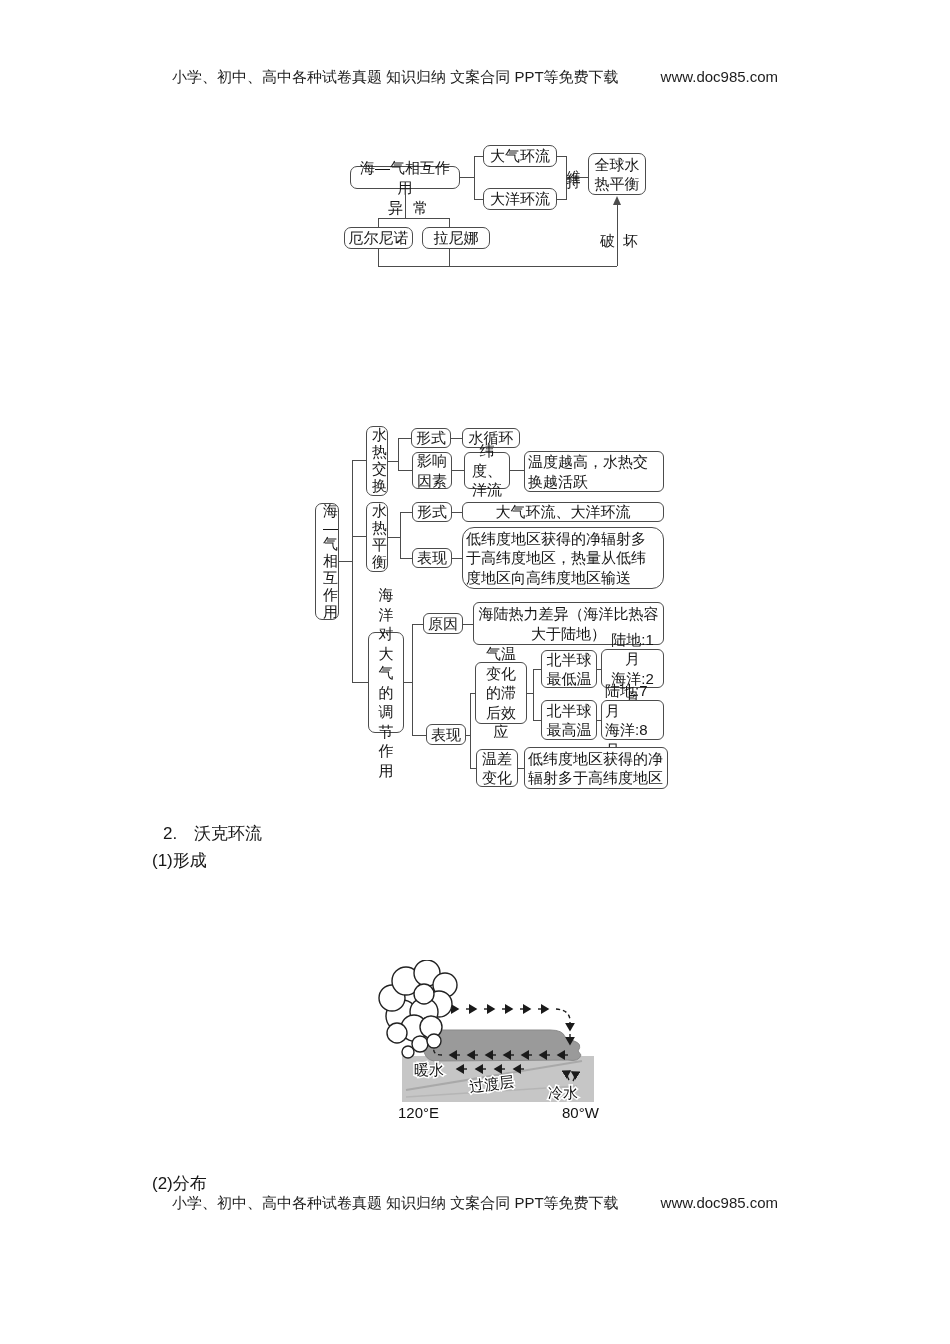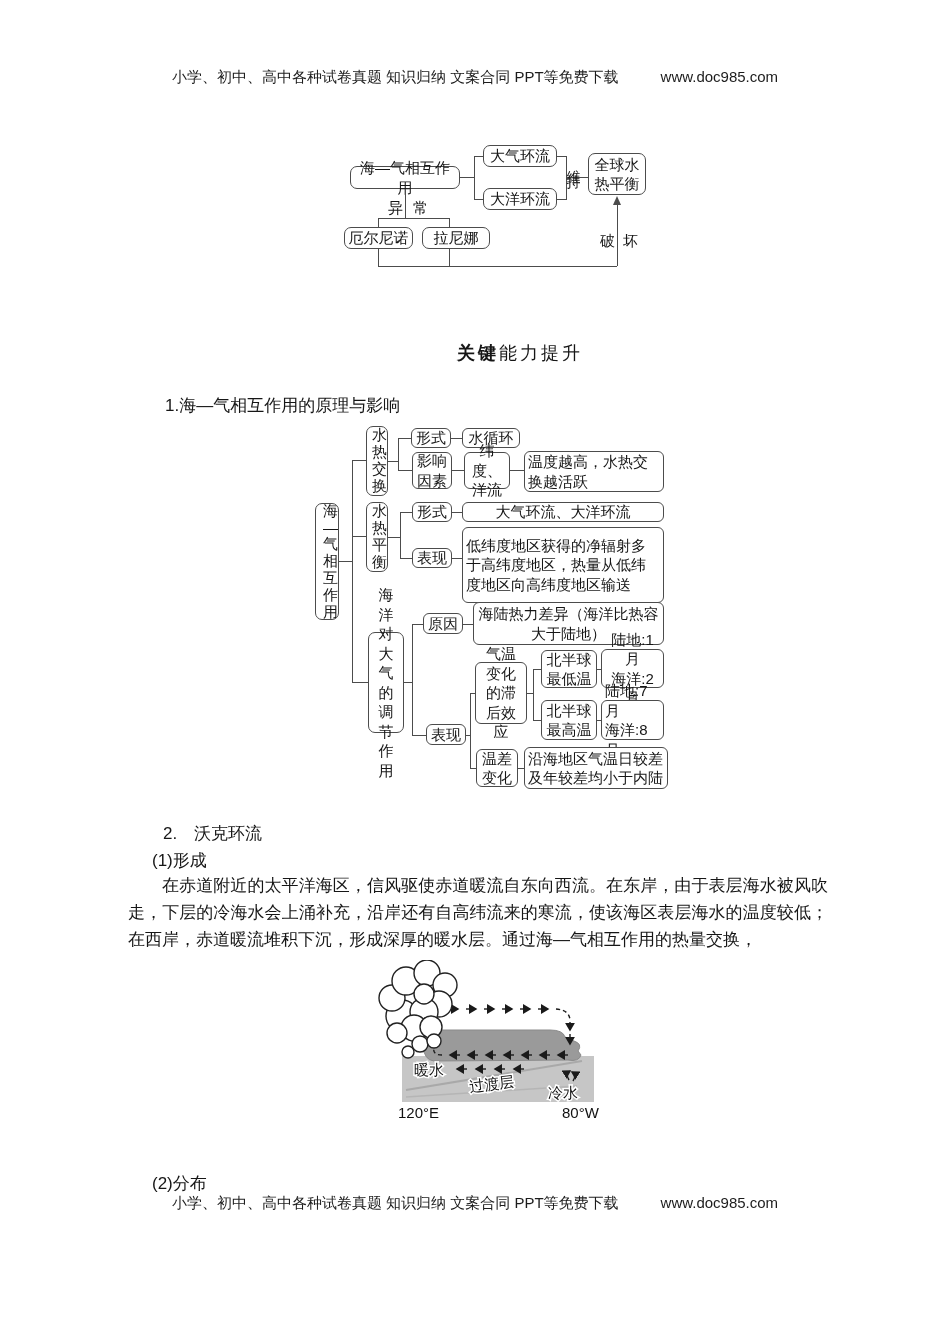--- a/index.html
+++ b/index.html
@@ -71,24 +71,20 @@
     <div class="box" style="left:422px;top:227px;width:68px;height:22px">拉尼娜</div>
 
     <i class="vl" style="left:378px;top:249px;height:17px"></i>
     <i class="vl" style="left:449px;top:249px;height:17px"></i>
     <i class="hl" style="left:378px;top:266px;width:239px"></i>
     <i class="vl" style="left:617px;top:198px;height:68px"></i>
     <i class="arrow-up" style="left:613px;top:196px"></i>
     <span class="lbl" style="left:600px;top:232px;letter-spacing:8px">破坏</span>
   </div>
 
-  <div class="abs" style="left:90px;top:341px;width:860px;text-align:center;font-size:18px;letter-spacing:3px">
-    <span class="b">关键</span><span>能力提升</span>
-  </div>
-  <div class="abs" style="left:165px;top:394px;font-size:17px">1.海—气相互作用的原理与影响</div>
 
   <div>
 
     <div class="box tight" style="left:315px;top:503px;width:24px;height:117px">海—气相互作用</div>
     <i class="hl" style="left:339px;top:561px;width:13px"></i>
     <i class="vl" style="left:352px;top:460px;height:222px"></i>
     <i class="hl" style="left:352px;top:460px;width:14px"></i>
     <i class="hl" style="left:352px;top:536px;width:14px"></i>
     <i class="hl" style="left:352px;top:682px;width:16px"></i>
 
@@ -109,21 +105,21 @@
     <div class="box tight" style="left:366px;top:502px;width:22px;height:70px">水热平衡</div>
     <i class="hl" style="left:388px;top:537px;width:12px"></i>
     <i class="vl" style="left:400px;top:512px;height:46px"></i>
     <i class="hl" style="left:400px;top:512px;width:12px"></i>
     <i class="hl" style="left:400px;top:558px;width:12px"></i>
     <div class="box" style="left:412px;top:502px;width:40px;height:20px;border-radius:6px">形式</div>
     <i class="hl" style="left:452px;top:512px;width:10px"></i>
     <div class="box" style="left:462px;top:502px;width:202px;height:20px;border-radius:6px">大气环流、大洋环流</div>
     <div class="box" style="left:412px;top:548px;width:40px;height:20px;border-radius:6px">表现</div>
     <i class="hl" style="left:452px;top:558px;width:10px"></i>
-    <div class="box" style="left:462px;top:527px;width:202px;height:76px;border-radius:6px;text-align:left;justify-content:flex-start">低纬度地区获得的净辐射多于高纬度地区，热量从低纬度地区向高纬度地区输送</div>
+    <div class="box" style="left:462px;top:527px;width:202px;height:62px;border-radius:12px;text-align:left;justify-content:flex-start">低纬度地区获得的净辐射多于高纬度地区，热量从低纬度地区向高纬度地区输送</div>
 
     <div class="box" style="left:368px;top:632px;width:36px;height:101px;line-height:1.3">海洋对大气的调节作用</div>
     <i class="hl" style="left:404px;top:682px;width:8px"></i>
     <i class="vl" style="left:412px;top:624px;height:111px"></i>
     <i class="hl" style="left:412px;top:624px;width:11px"></i>
     <i class="hl" style="left:412px;top:735px;width:14px"></i>
     <div class="box" style="left:423px;top:613px;width:40px;height:21px;border-radius:6px">原因</div>
     <i class="hl" style="left:463px;top:624px;width:10px"></i>
     <div class="box" style="left:473px;top:602px;width:191px;height:43px;border-radius:6px;text-align:center;justify-content:flex-start">海陆热力差异（海洋比热容大于陆地）</div>
 
@@ -144,29 +140,28 @@
     <div class="box" style="left:601px;top:649px;width:63px;height:39px;border-radius:6px;text-align:center;justify-content:flex-start">陆地:1月
 海洋:2月</div>
 
     <div class="box" style="left:541px;top:700px;width:56px;height:40px;border-radius:6px">北半球最高温</div>
     <i class="hl" style="left:597px;top:720px;width:4px"></i>
     <div class="box" style="left:601px;top:700px;width:63px;height:40px;border-radius:6px;text-align:left;justify-content:flex-start">陆地:7月
 海洋:8月</div>
 
     <div class="box" style="left:476px;top:749px;width:42px;height:38px;border-radius:6px">温差变化</div>
     <i class="hl" style="left:518px;top:768px;width:6px"></i>
-    <div class="box" style="left:524px;top:747px;width:144px;height:42px;border-radius:6px;text-align:left;justify-content:flex-start">沿海地区气温日较差及年较差均小于内陆</div>
+    <div class="box" style="left:524px;top:747px;width:144px;height:42px;border-radius:6px;text-align:left;justify-content:flex-start">低纬度地区获得的净辐射多于高纬度地区</div>
   </div>
 
   <div class="bodytext" style="left:163px;top:820px">
     <span>2.</span>
     <span style="margin-left:12px">沃克环流</span>
   </div>
   <div class="bodytext" style="left:152px;top:847px">(1)形成</div>
-  <div class="bodytext para" style="left:128px;top:872px;width:700px">在赤道附近的太平洋海区，信风驱使赤道暖流自东向西流。在东岸，由于表层海水被风吹走，下层的冷海水会上涌补充，沿岸还有自高纬流来的寒流，使该海区表层海水的温度较低；在西岸，赤道暖流堆积下沉，形成深厚的暖水层。通过海—气相互作用的热量交换，</div>
 
   <svg class="abs" style="left:372px;top:960px" width="235" height="165" viewBox="0 0 235 165">
     <defs>
       <marker id="aR" markerWidth="7" markerHeight="7" refX="5" refY="3.5" orient="auto">
         <path d="M0,0 L6,3.5 L0,7 Z" fill="#1a1a1a"></path>
       </marker>
     </defs>
 
     <rect x="30" y="96" width="192" height="46" fill="#c6c6c6"></rect>
     <path d="M34,130 L210,101" stroke="#a9a9a9" stroke-width="2" fill="none"></path>

